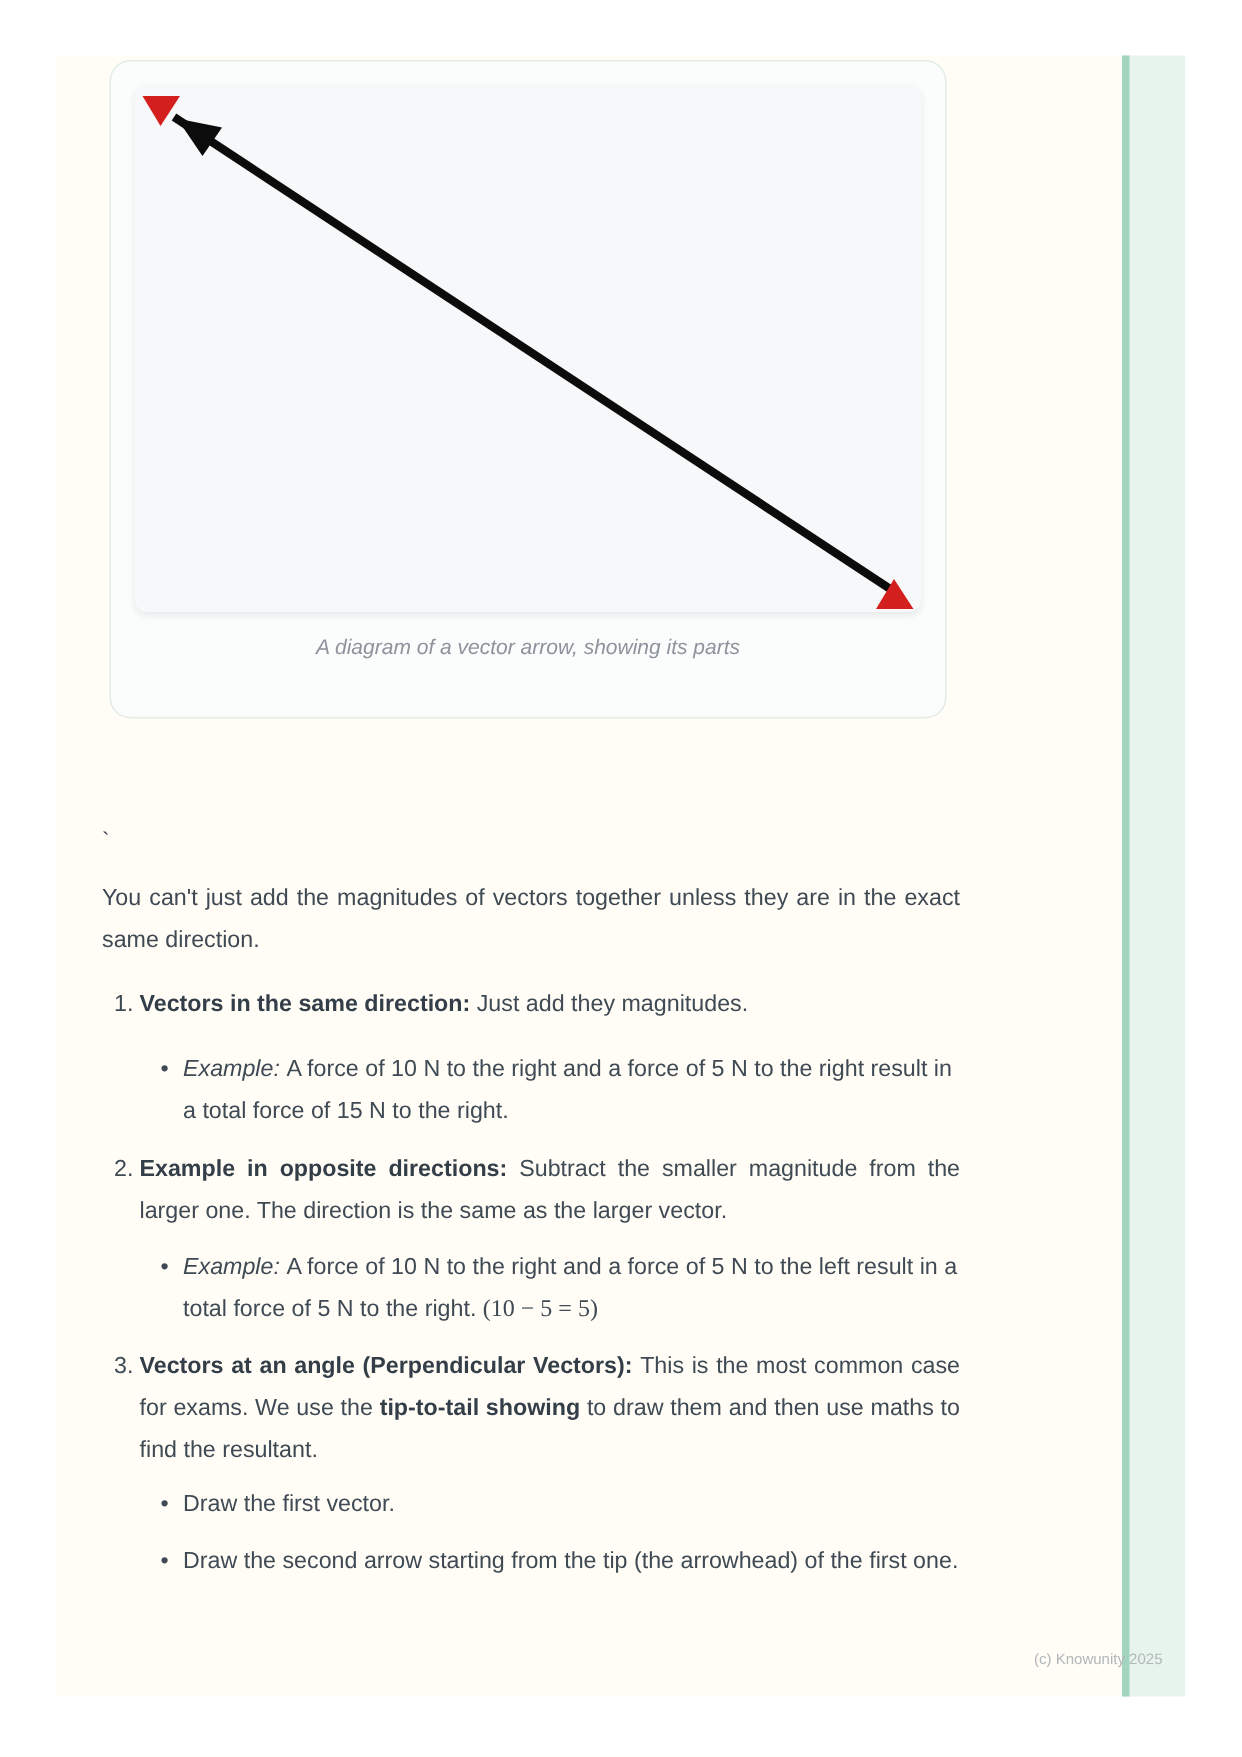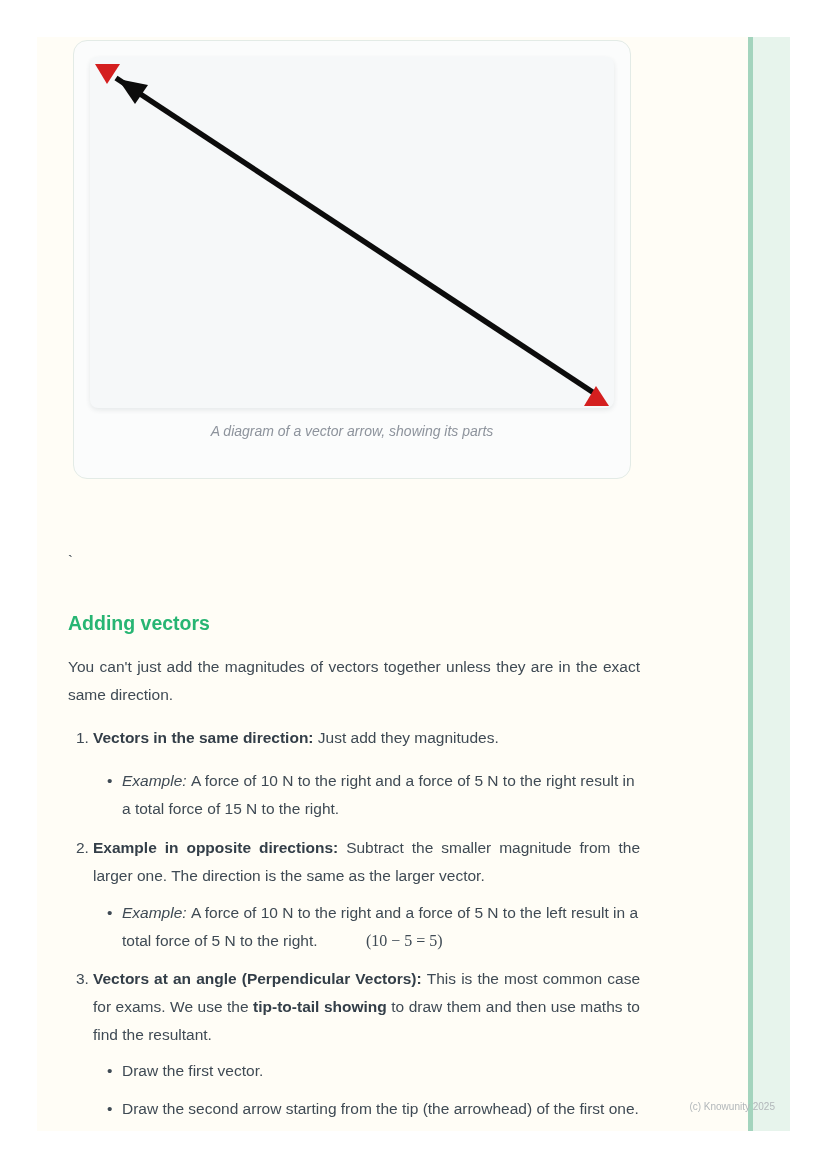--- a/index.html
+++ b/index.html
@@ -60,21 +60,21 @@
     color:#27b573;
   }
   p.intro { margin:18px 0 0 0; text-align:justify; }
   b { color:#333e48; font-weight:700;margin-top:33px; }
   .item-row { display:flex; }
   .marker { width:25px; flex:none; padding-left:8px; box-sizing:border-box; }
   .item-body { flex:1; margin:0; text-align:justify; }
   .bullet-row { display:flex; margin-left:39px; }
   .dot { width:15px; flex:none; }
   .bullet-text { flex:1; margin:0; }
-  .math { font-family:"Liberation Serif","DejaVu Serif",serif; font-size:16px;margin-left:44px; }
+  .math { font-family:"Liberation Serif","DejaVu Serif",serif; font-size:16px; }
   .mt15 { margin-top:15px; }
   .mt11 { margin-top:11px; }
   .mt9  { margin-top:9px; }
   .mt10 { margin-top:10px; }
   .mt8  { margin-top:8px; }
   .watermark {
     position:absolute; right:53px; top:1101px;
     font-size:10px;
     color:#b2b7ba;
     z-index:5;
@@ -96,21 +96,20 @@
         <polygon points="5,7 30,7 17,27" fill="#d41f1f"></polygon>
         <polygon points="494,349 519,349 506,329" fill="#d41f1f"></polygon>
       </svg>
     </div>
     <div class="caption">A diagram of a vector arrow, showing its parts</div>
   </div>
 
   <div class="text-col">
     <div class="stray">`</div>
 
-    <h2 class="section-heading">Adding vectors</h2>
 
     <p class="intro">You can't just add the magnitudes of vectors together unless they are in the exact same direction.</p>
 
     <div class="list">
 
       <div class="item-row mt15">
         <span class="marker">1.</span>
         <p class="item-body"><b>Vectors in the same direction: </b><span>Just add they magnitudes.</span></p>
       </div>
       <div class="bullet-row mt15">

